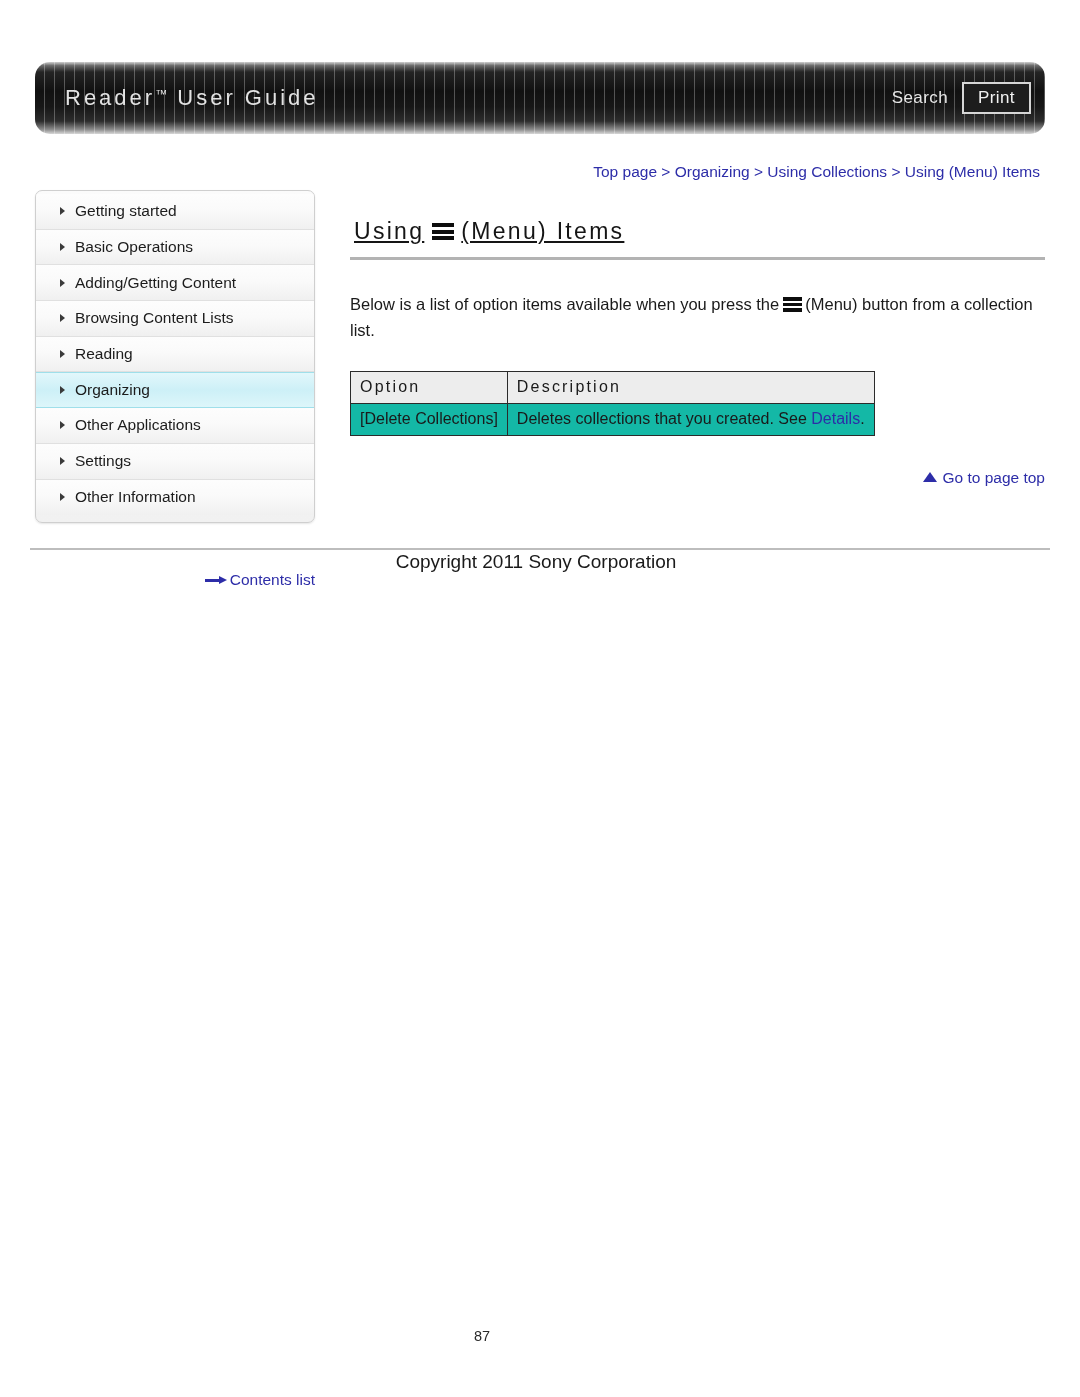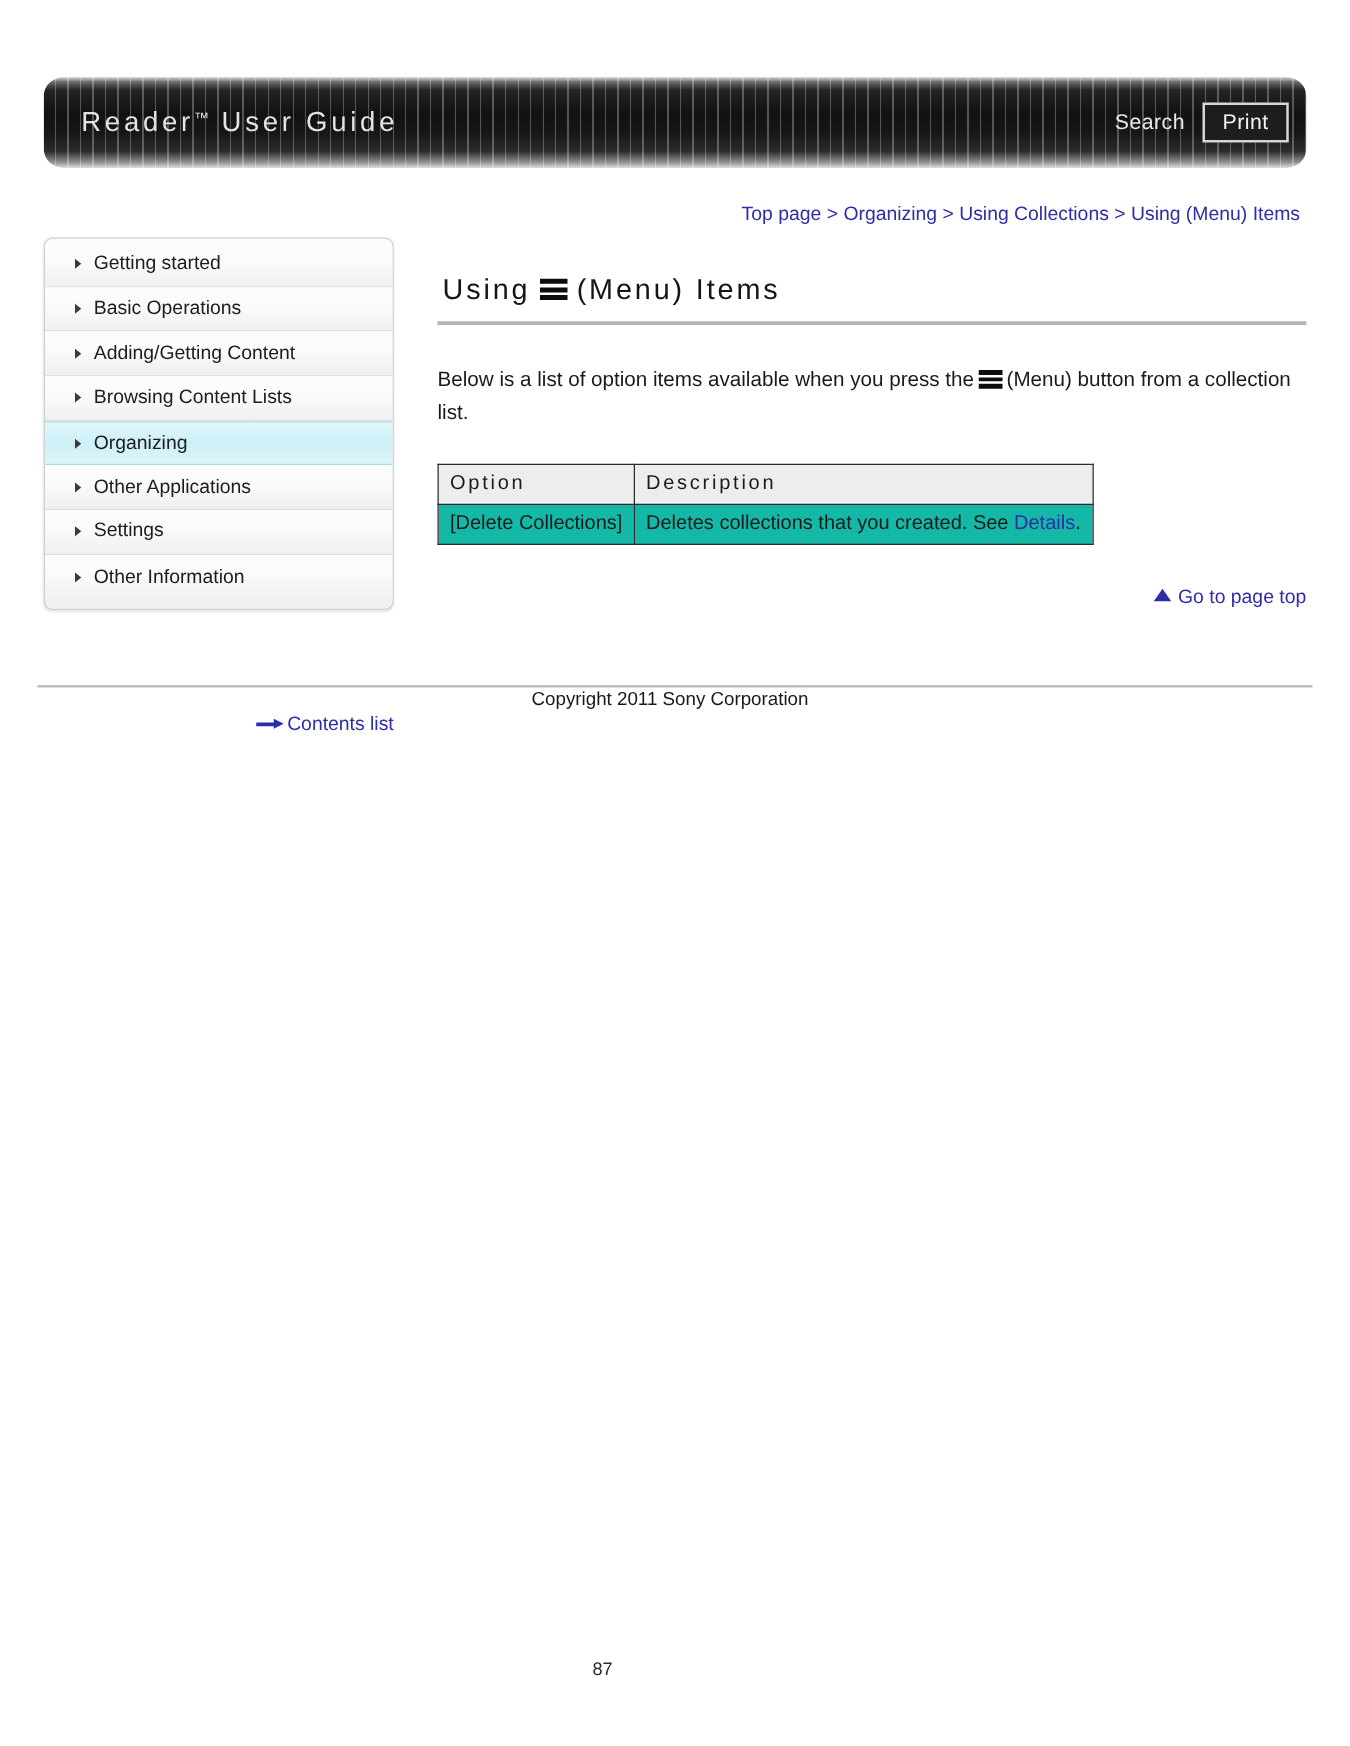--- a/index.html
+++ b/index.html
@@ -186,20 +186,21 @@
   }
   .page-title {
     font-size: 23px;
     letter-spacing: 2.3px;
     color: #151515;
     display: flex;
     align-items: center;
     margin: 0 0 12px 4px;
     font-weight: normal;
     white-space: nowrap;
+    text-decoration: underline;
   }
   .title-rule {
     height: 3px;
     background: #b3b3b3;
     width: 695px;
     margin-bottom: 31px;
   }
   .menu-icon {
     display: inline-block;
     width: 22px;
@@ -289,21 +290,21 @@
     width: 1020px;
     height: 2px;
     background: #bdbdbd;
   }
   .copyright {
     position: absolute;
     left: 0;
     top: 551px;
     width: 1080px;
     text-align: center;
-    font-size: 15px;
+    font-size: 19px;
     color: #1a1a1a;
     padding-right: 8px;
     box-sizing: border-box;
   }
   .page-number {
     position: absolute;
     left: 0;
     top: 1328px;
     width: 964px;
     text-align: center;
@@ -335,20 +336,24 @@
     <span class="bullet"></span>
     <span>Basic Operations</span>
   </div>
   <div class="nav-item">
     <span class="bullet"></span>
     <span>Adding/Getting Content</span>
   </div>
   <div class="nav-item">
     <span class="bullet"></span>
     <span>Browsing Content Lists</span>
+  </div>
+  <div class="nav-item">
+    <span class="bullet"></span>
+    <span>Reading</span>
   </div>
   <div class="nav-item active">
     <span class="bullet"></span>
     <span>Organizing</span>
   </div>
   <div class="nav-item">
     <span class="bullet"></span>
     <span>Other Applications</span>
   </div>
   <div class="nav-item">

